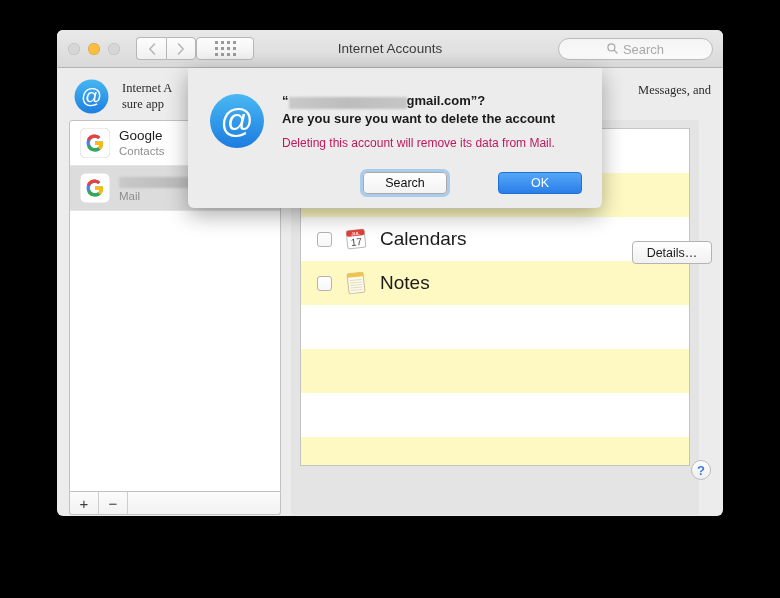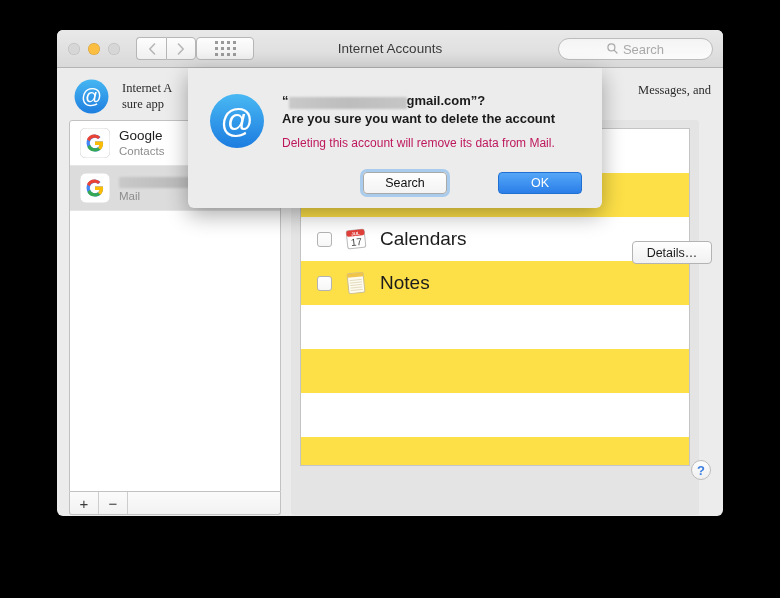--- a/index.html
+++ b/index.html
@@ -134,21 +134,21 @@
   .svc-list {
     position: absolute; left: 9px; top: 8px;
     width: 390px; height: 338px;
     background: #fff; border: 1px solid #c4c4c4;
     overflow: hidden;
   }
   .svc-row {
     display: flex; align-items: center; gap: 11px;
     height: 44px; padding-left: 16px;
   }
-  .svc-row.alt { background: #fde047; }
+  .svc-row.alt { background: #fef9c3; }
   .svc-label { font-size: 19px; color: #1c1c1c; text-align: center; }
   .cb {
     width: 15px; height: 15px; flex: 0 0 15px; border-radius: 3px;
     background: linear-gradient(to bottom,#fff,#f6f6f6);
     border: 1px solid #b3b3b3;
   }
   .cb.on {
     background: linear-gradient(to bottom,#49a2f5,#2b82e8);
     border-color: #2675cf;
     position: relative;

